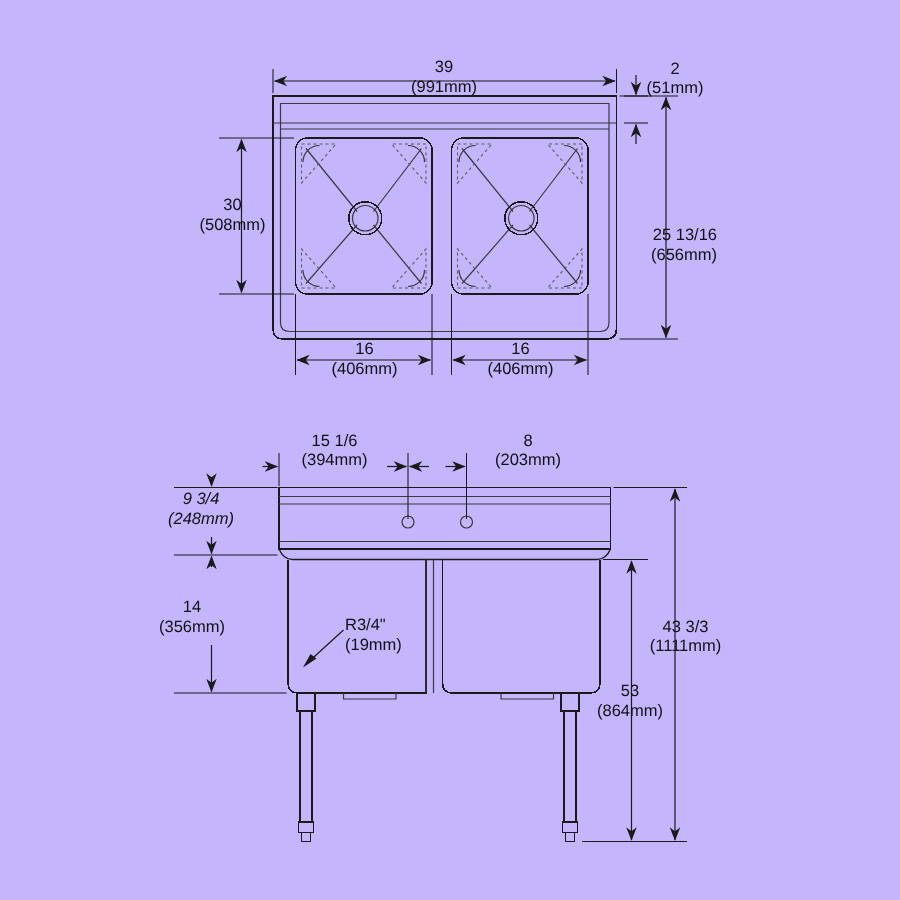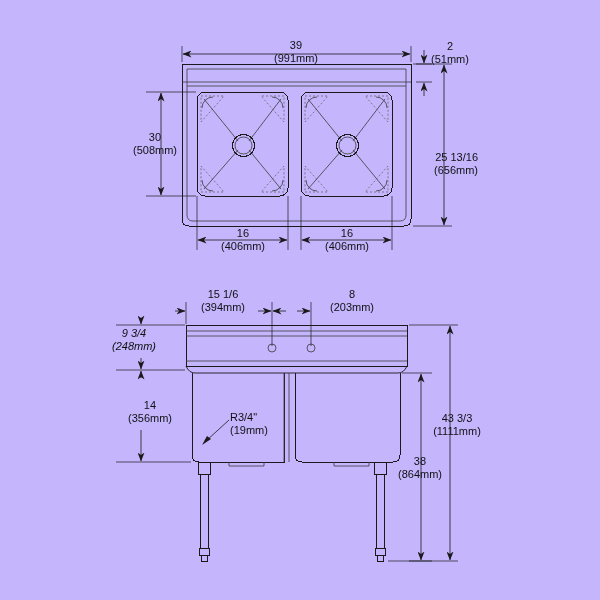--- a/index.html
+++ b/index.html
@@ -265,32 +265,32 @@
   <div class="dimtext center" style="left:352px; top:288px;">
     <span>8</span>
     <span class="mm">(203mm)</span>
   </div>
 
   <div class="dimtext center" style="left:134px; top:327px;font-style:italic;">
     <span>9 3/4</span>
     <span class="mm">(248mm)</span>
   </div>
 
-  <div class="dimtext center" style="left:150px; top:399px;">
+  <div class="dimtext center" style="left:128px; top:399px;">
     <span>14</span>
     <span class="mm">(356mm)</span>
   </div>
 
   <div class="dimtext center" style="left:457px; top:412px;">
     <span>43 3/3</span>
     <span class="mm">(1111mm)</span>
   </div>
 
   <div class="dimtext center" style="left:420px; top:455px;">
-    <span>38</span>
+    <span>53</span>
     <span class="mm">(864mm)</span>
   </div>
 
   <div class="dimtext" style="left:230px; top:411px; text-align:left;">
     <span>R3/4"</span>
     <span class="mm">(19mm)</span>
   </div>
 
 </div>
 

